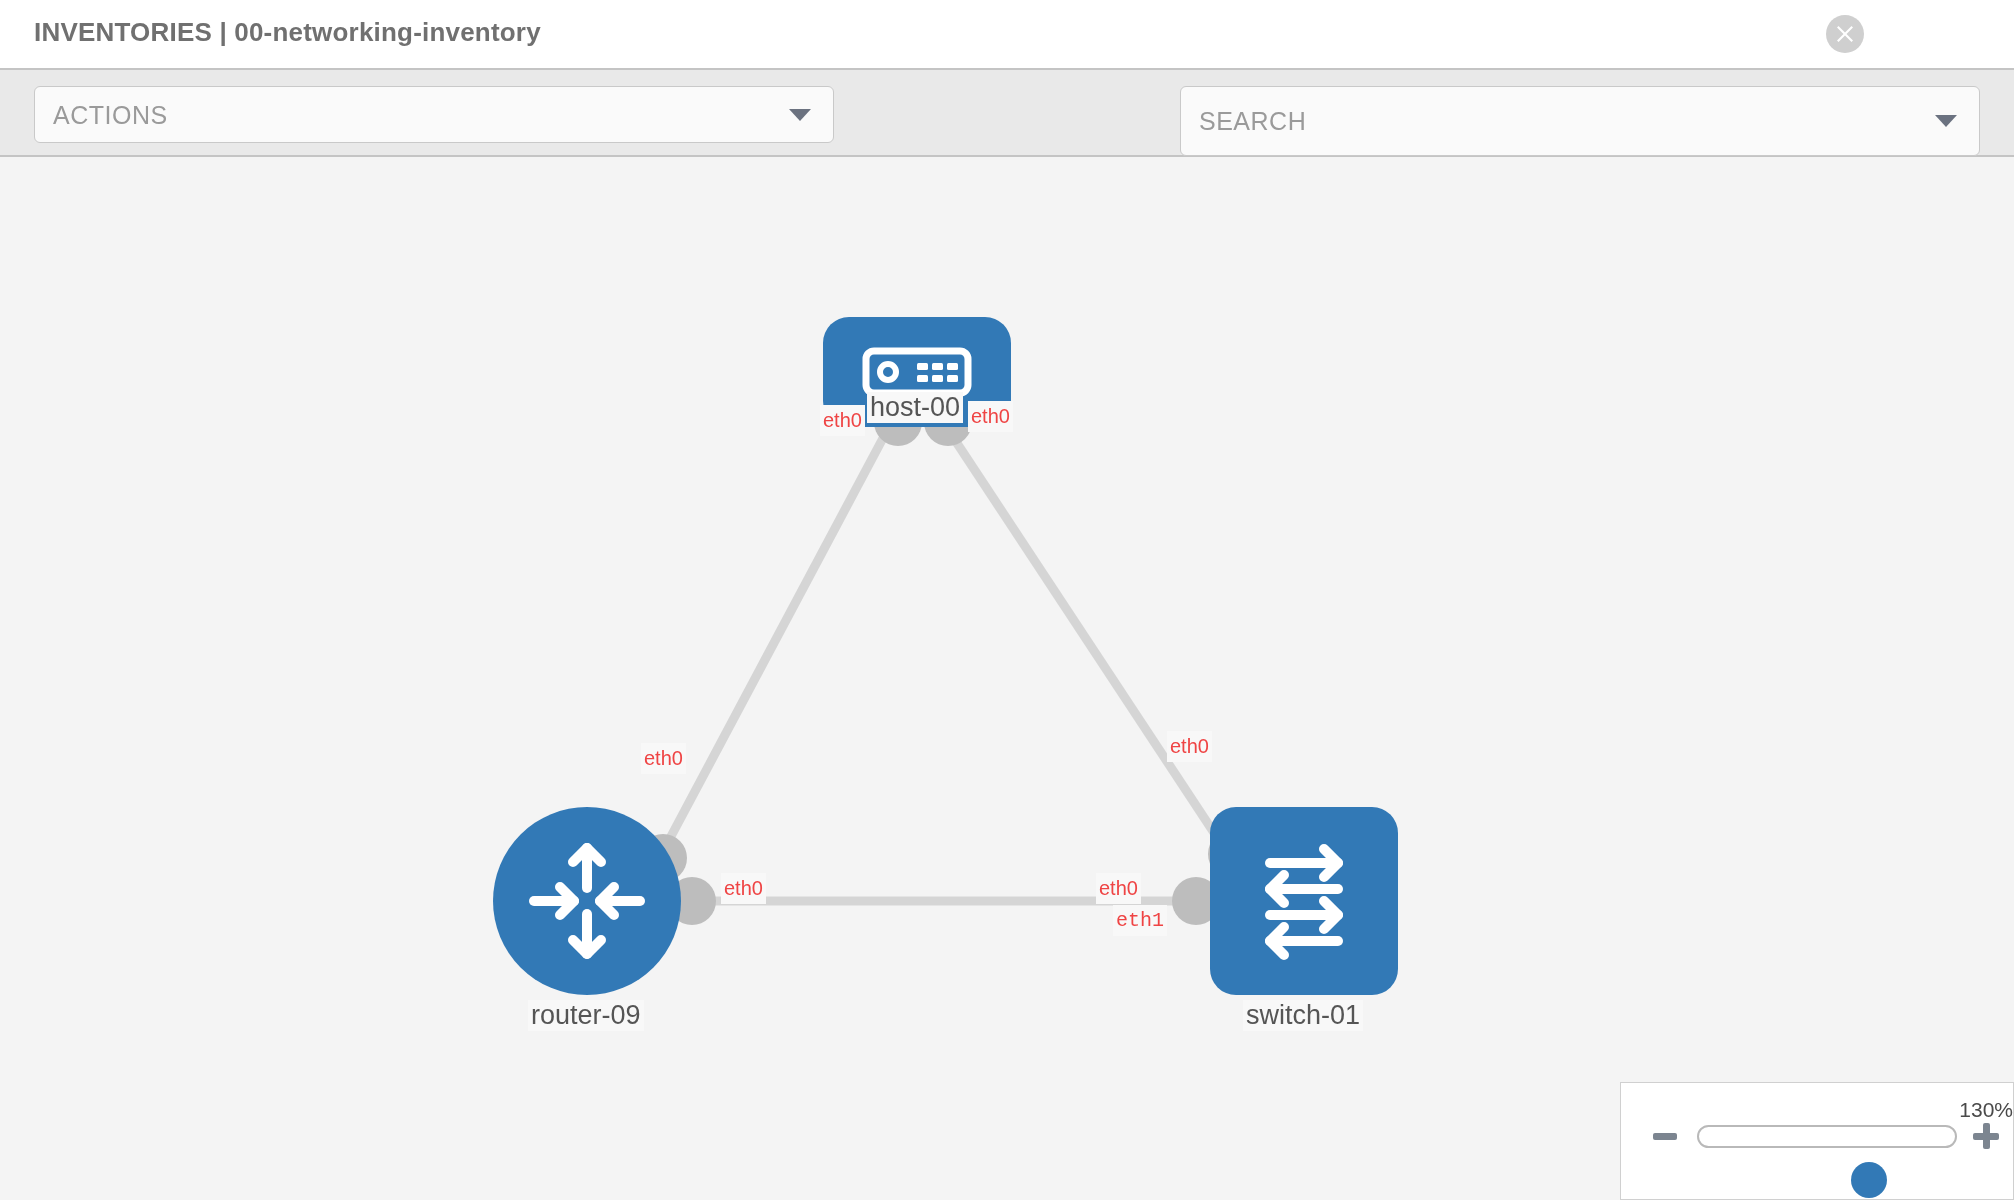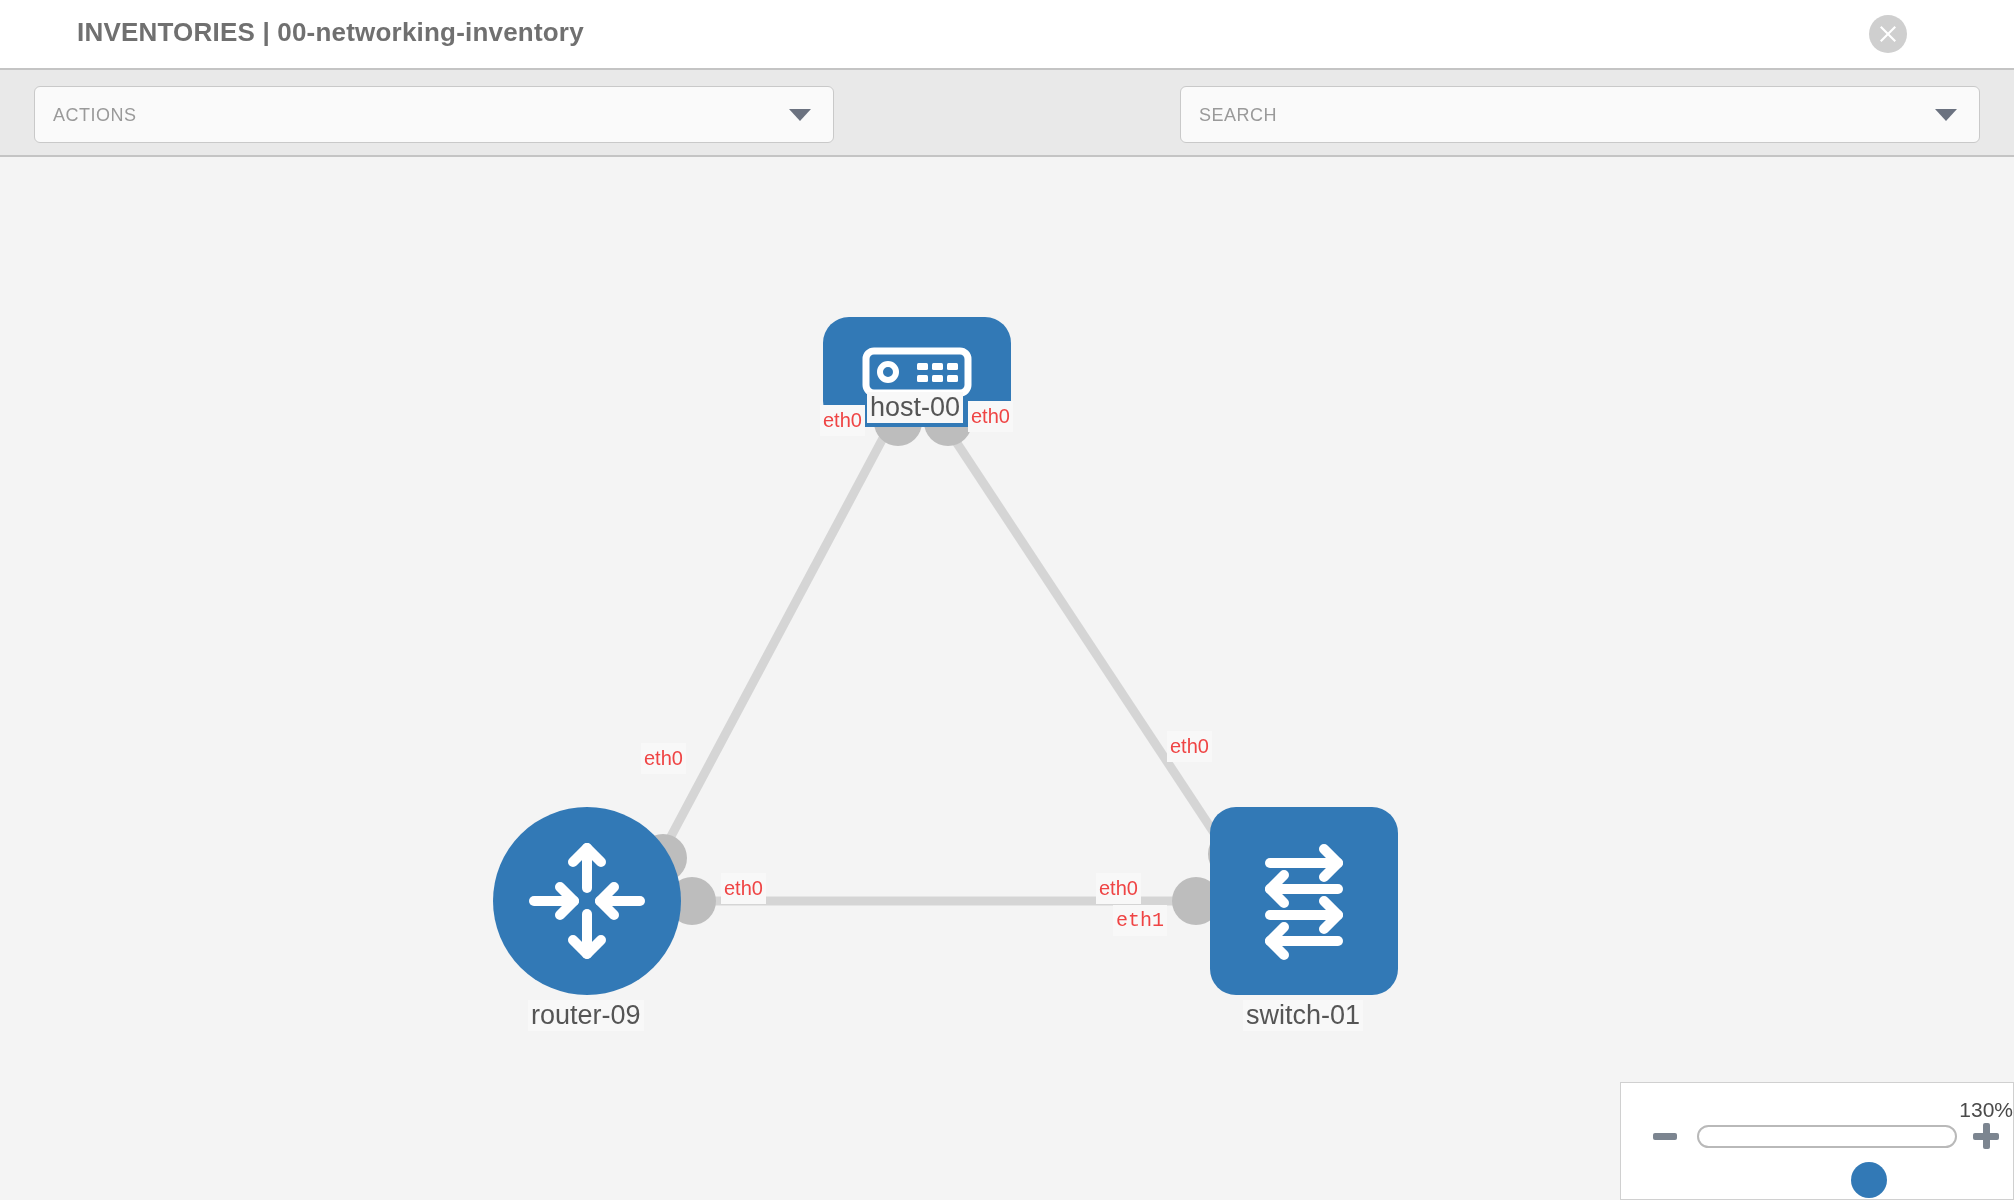--- a/index.html
+++ b/index.html
@@ -17,21 +17,20 @@
   }
 
   
   #header {
     position: absolute;
     left: 0; top: 0;
     width: 1892px;
     height: 68px;
     background: #ffffff;
     box-sizing: border-box;
-    margin-left: 43px;
   }
   #page-title {
     position: absolute;
     left: 34px;
     top: 17px;
     font-size: 26px;
     font-weight: bold;
     color: #707070;
     letter-spacing: 0.2px;
     white-space: nowrap;
@@ -69,28 +68,28 @@
   #actions-select {
     left: 34px;
     top: 16px;
     width: 800px;
     height: 57px;
   }
   #search-select {
     left: 1180px;
     top: 16px;
     width: 800px;
-    height: 57px;
+    height: 70px;
   }
   .field-label {
     position: absolute;
     left: 18px;
     top: 50%;
     transform: translateY(-50%);
-    font-size: 18px;
+    font-size: 25px;
     color: #9a9a9a;
     letter-spacing: 0.5px;
     white-space: nowrap;
   }
   .caret {
     position: absolute;
     right: 22px;
     top: 50%;
     transform: translateY(-50%);
     width: 0; height: 0;

